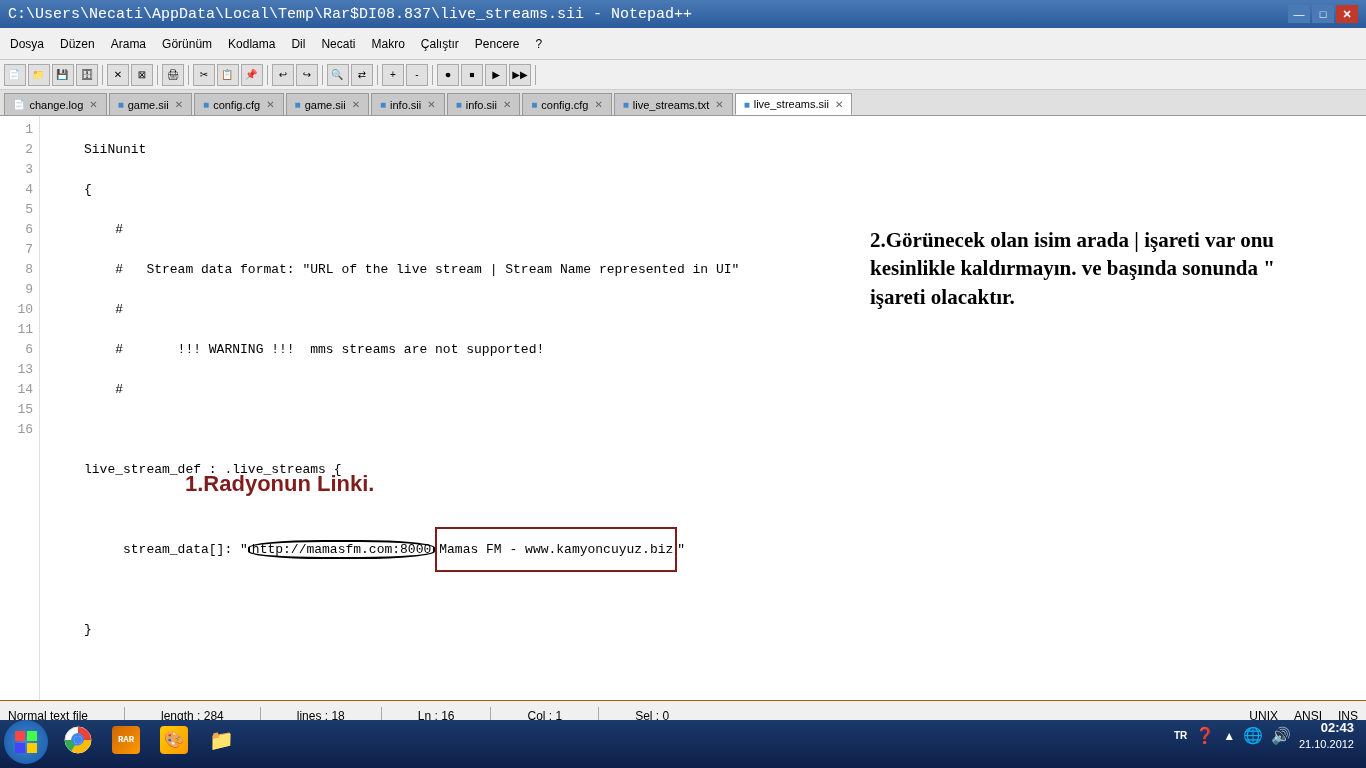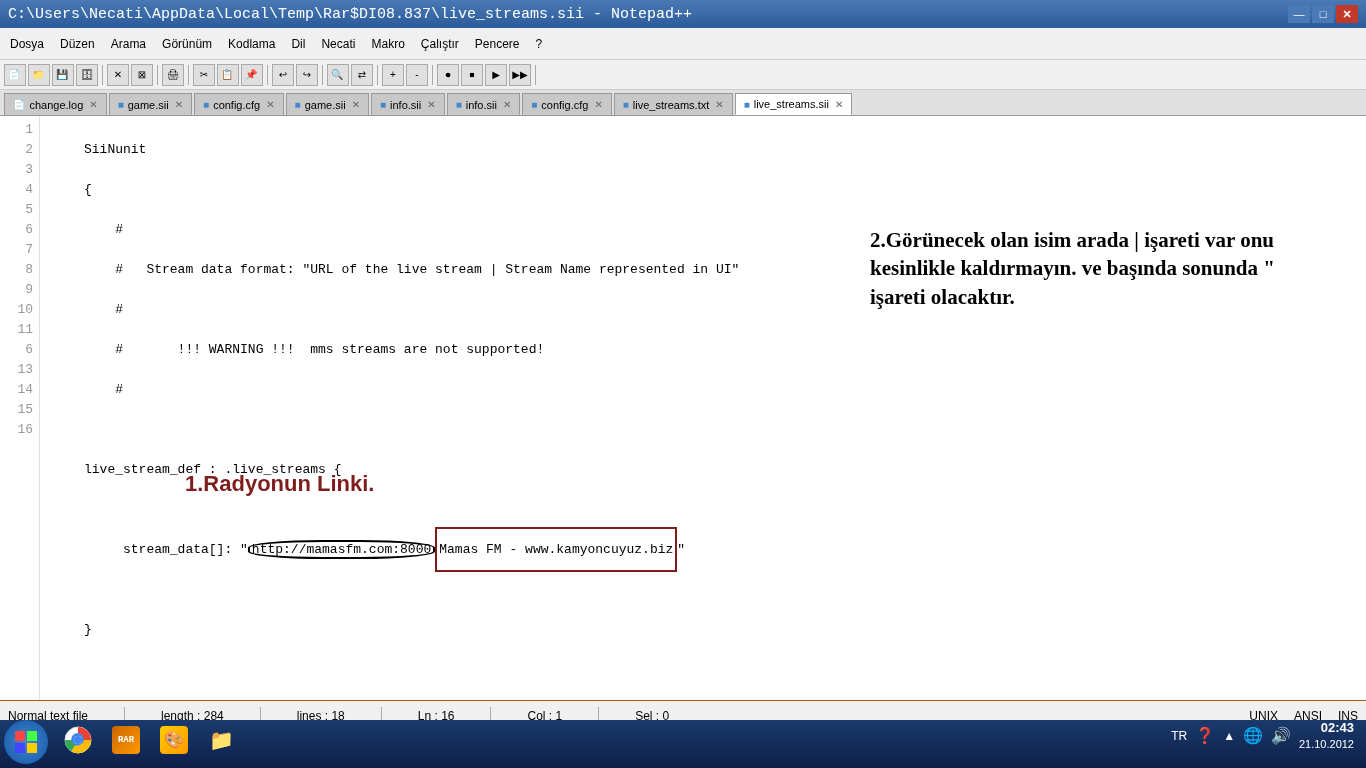--- a/index.html
+++ b/index.html
@@ -427,21 +427,21 @@
 
   <div class="taskbar-btn">
     <div style="width:28px;height:28px;background:linear-gradient(135deg,#ffcc00,#ff9900);border-radius:4px;display:flex;align-items:center;justify-content:center;font-size:16px;">🎨</div>
   </div>
 
   <div class="taskbar-btn">
     <div style="width:28px;height:28px;display:flex;align-items:center;justify-content:center;font-size:20px;">📁</div>
   </div>
 
   <div id="taskbar-right">
-    <span style="font-size:12px;font-weight:normal;">TR</span>
+    <span style="font-size:10px;font-weight:bold;">TR</span>
     <span style="font-size:16px;">❓</span>
     <span style="font-size:12px;">▲</span>
     <span style="font-size:16px;">🌐</span>
     <span style="font-size:16px;">🔊</span>
     <div class="clock">
       <div style="font-weight:bold;font-size:13px;">02:43</div>
       <div style="font-size:11px;">21.10.2012</div>
     </div>
   </div>
 </div>

